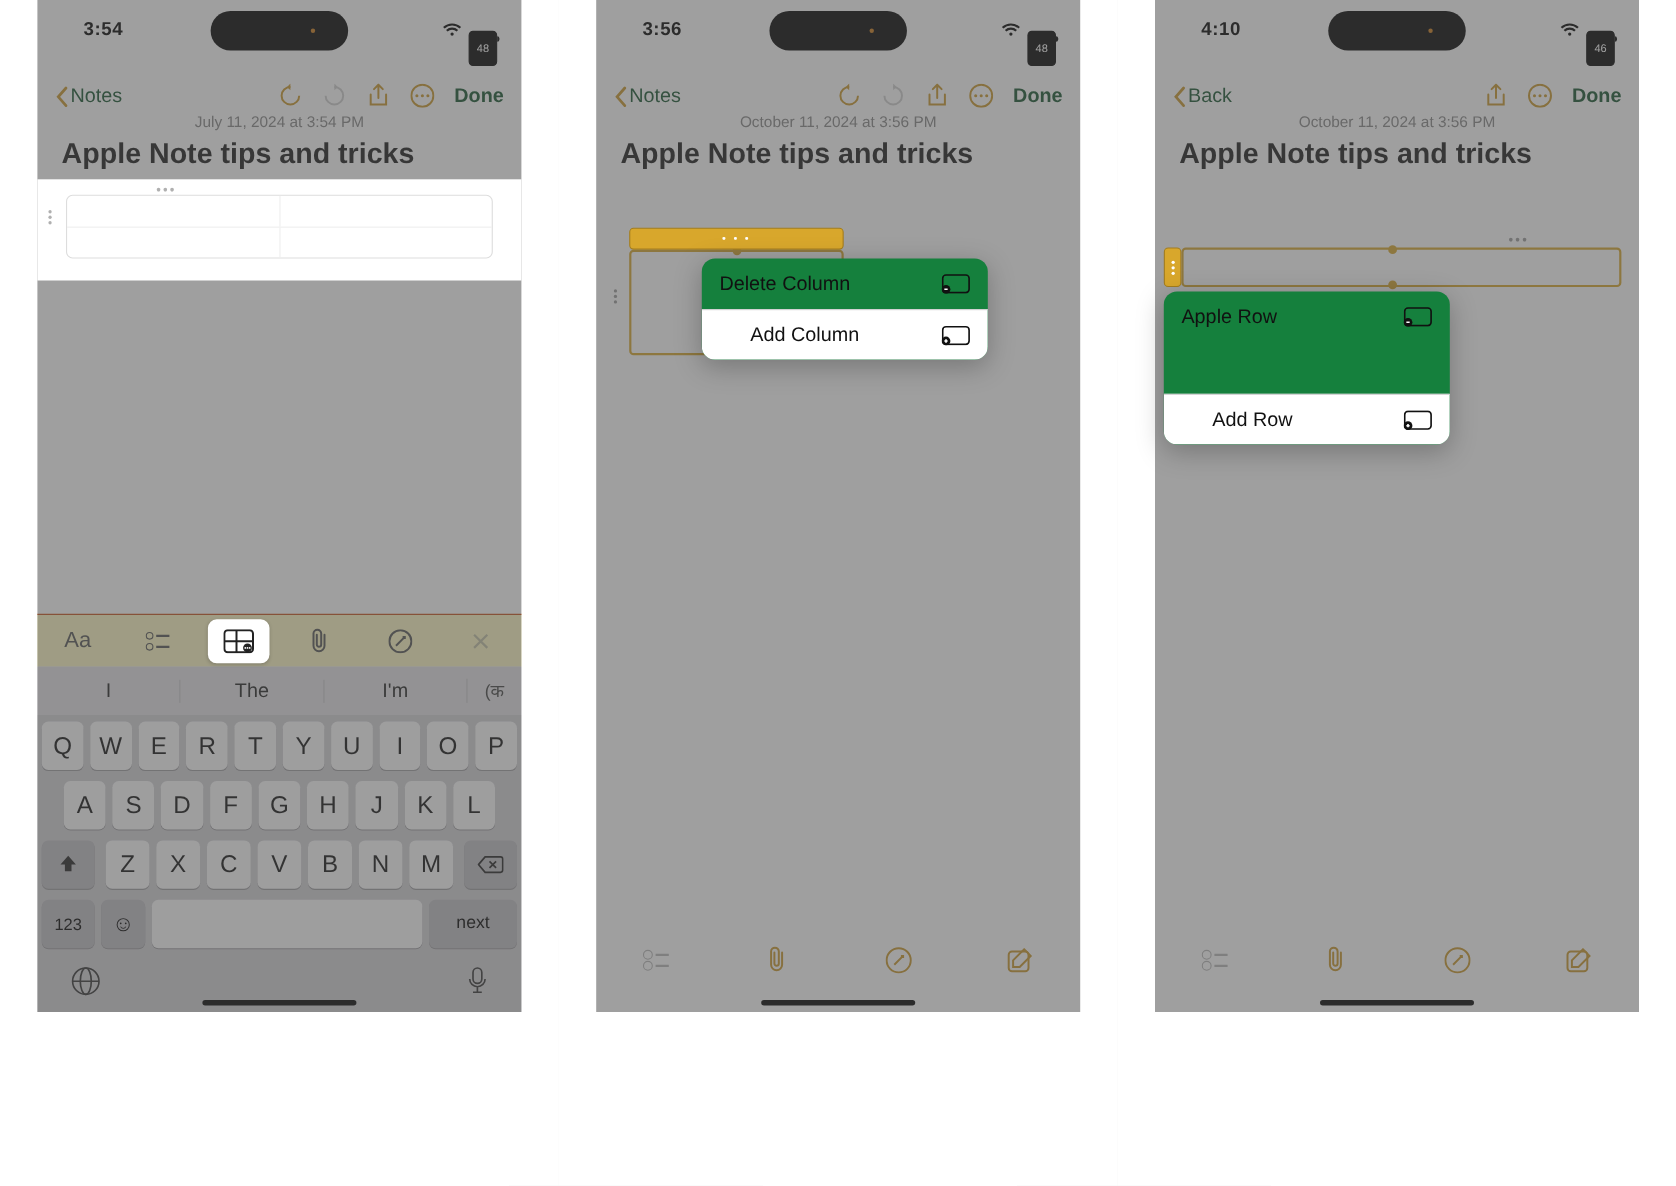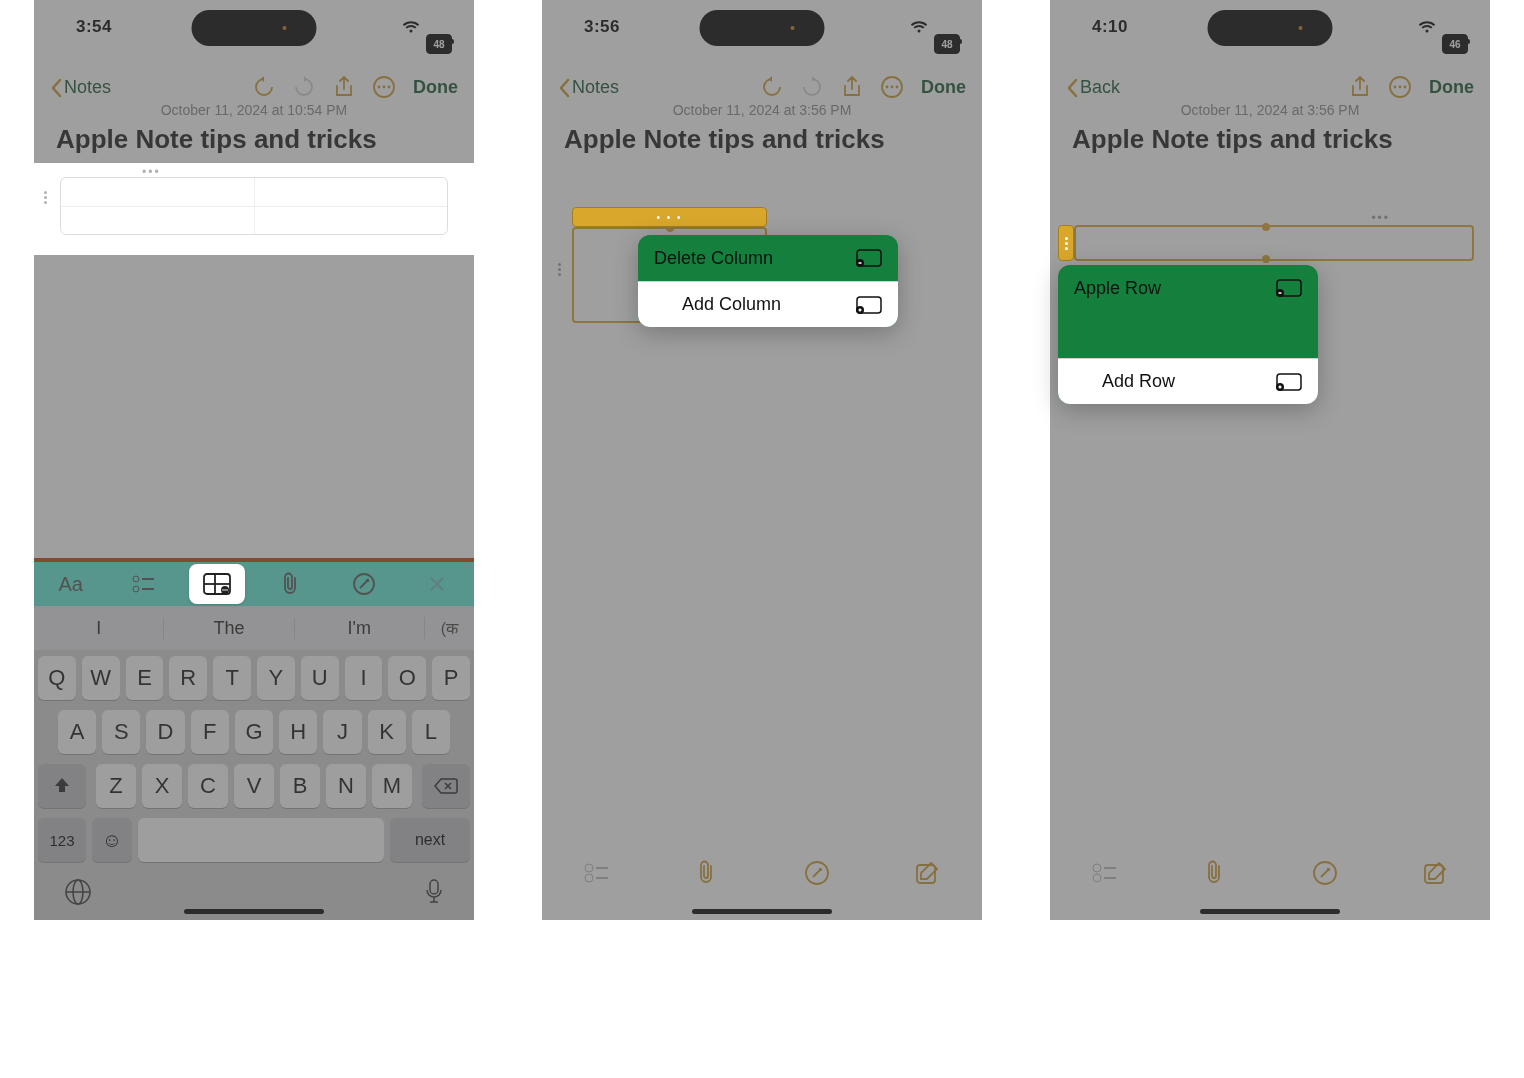--- a/index.html
+++ b/index.html
@@ -55,29 +55,29 @@
     position: absolute;
     right: 30px; top: 50%;
     width: 4px; height: 4px;
     background: #c97a1a;
     border-radius: 50%;
     transform: translateY(-50%);
   }
   .status-right { display: flex; align-items: center; gap: 6px; }
   .wifi-icon svg, .battery-box { display: block; }
   .battery-box {
-    width: 26px; height: 20px;
+    width: 26px; height: 32px;
     border: 1.5px solid #000;
     border-radius: 4px;
     position: relative;
     display: flex;
     align-items: center;
     justify-content: center;
     font-size: 10px;
-    font-weight: 700;
+    font-weight: 400;
     background: #000;
     color: #fff;
     margin-top: 34px;
   }
   .battery-box::after {
     content: "";
     position: absolute;
     right: -3px; top: 4px;
     width: 2px; height: 5px;
     background: #000;
@@ -143,25 +143,25 @@
   .mini-table .row { height: 28px; display: flex; }
   .mini-table .row + .row { border-top: 1px solid #eee; }
   .mini-table .cell { flex: 1; }
   .mini-table .cell + .cell { border-left: 1px solid #eee; }
   
   .format-toolbar {
     position: absolute;
     left: 0; right: 0;
     top: 558px;
     height: 48px;
-    background: #5eead4;
+    background: #fef9c3;
     display: flex;
     align-items: center;
     justify-content: space-around;
-    border-top: 4px solid #c2410c;
+    border-top: 1px solid #c2410c;
   }
   .fmt-btn {
     width: 56px; height: 40px;
     display: flex; align-items: center; justify-content: center;
     color: #555;
     font-size: 20px;
     border-radius: 8px;
   }
   .fmt-btn.highlight {
     background: #fff;
@@ -386,21 +386,21 @@
             <svg width="22" height="22" viewBox="0 0 22 22">
               <circle cx="11" cy="11" r="10" stroke="#c9982b" stroke-width="1.8" fill="none"></circle>
               <circle cx="6" cy="11" r="1.4" fill="#c9982b"></circle>
               <circle cx="11" cy="11" r="1.4" fill="#c9982b"></circle>
               <circle cx="16" cy="11" r="1.4" fill="#c9982b"></circle>
             </svg>
           </span>
         <span class="done-link">Done</span>
       </div>
     </div>
-    <div class="date-line">October 11, 2024 at 10:54 PM</div>
+    <div class="date-line">July 11, 2024 at 3:54 PM</div>
     <div class="note-title">Apple Note tips and tricks</div>
 
     <div class="table-area-p1" style="z-index:60;position:relative;">
       <div class="col-dots">•••</div>
       <div class="row-dots">
           <span></span>
           <span></span>
           <span></span>
         </div>
       <div class="mini-table">

